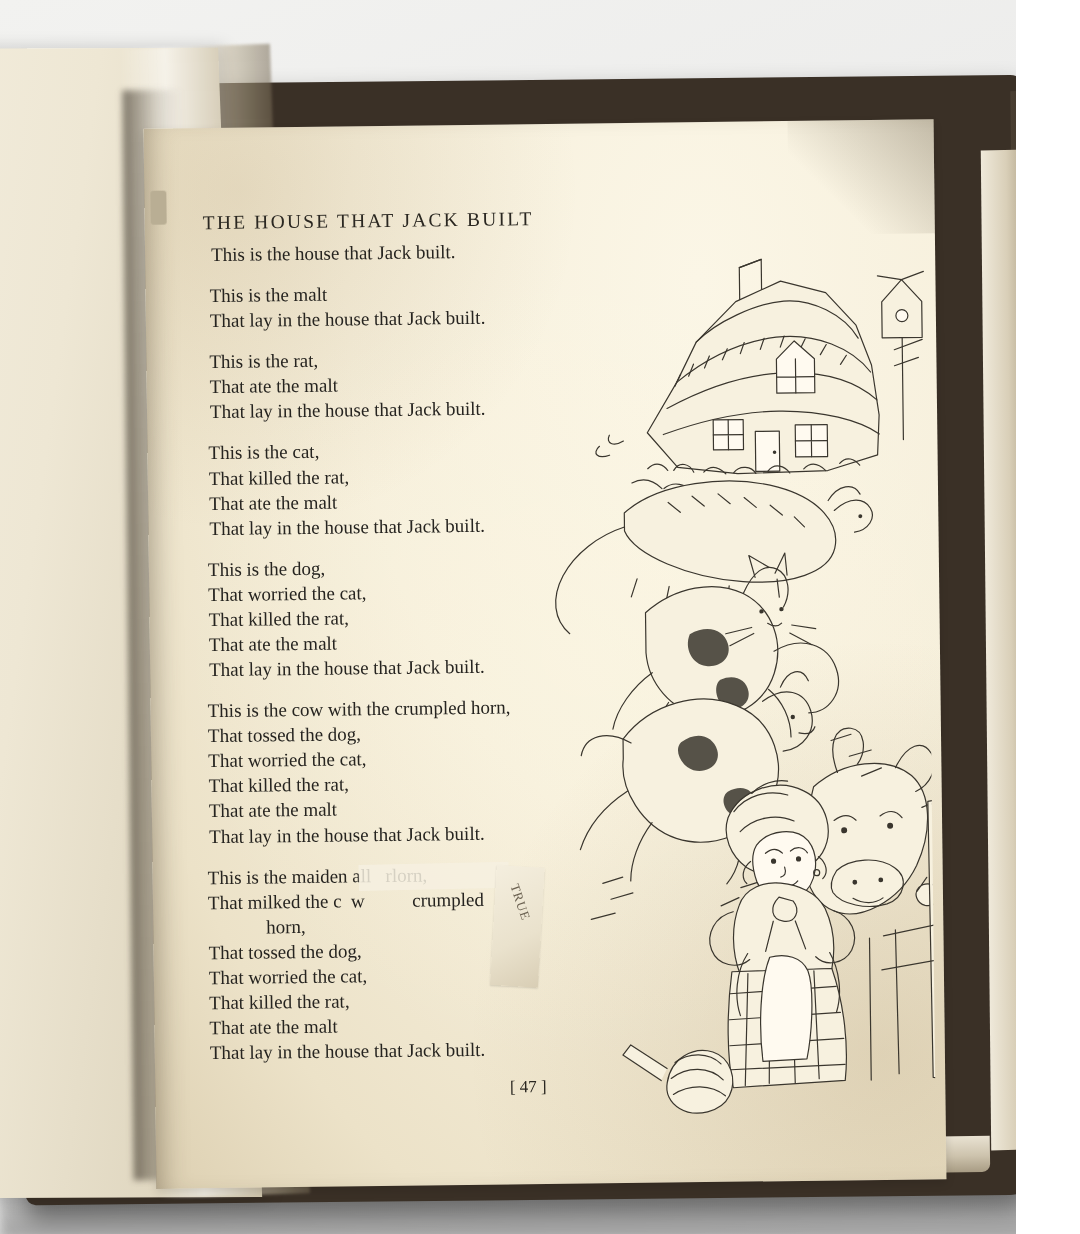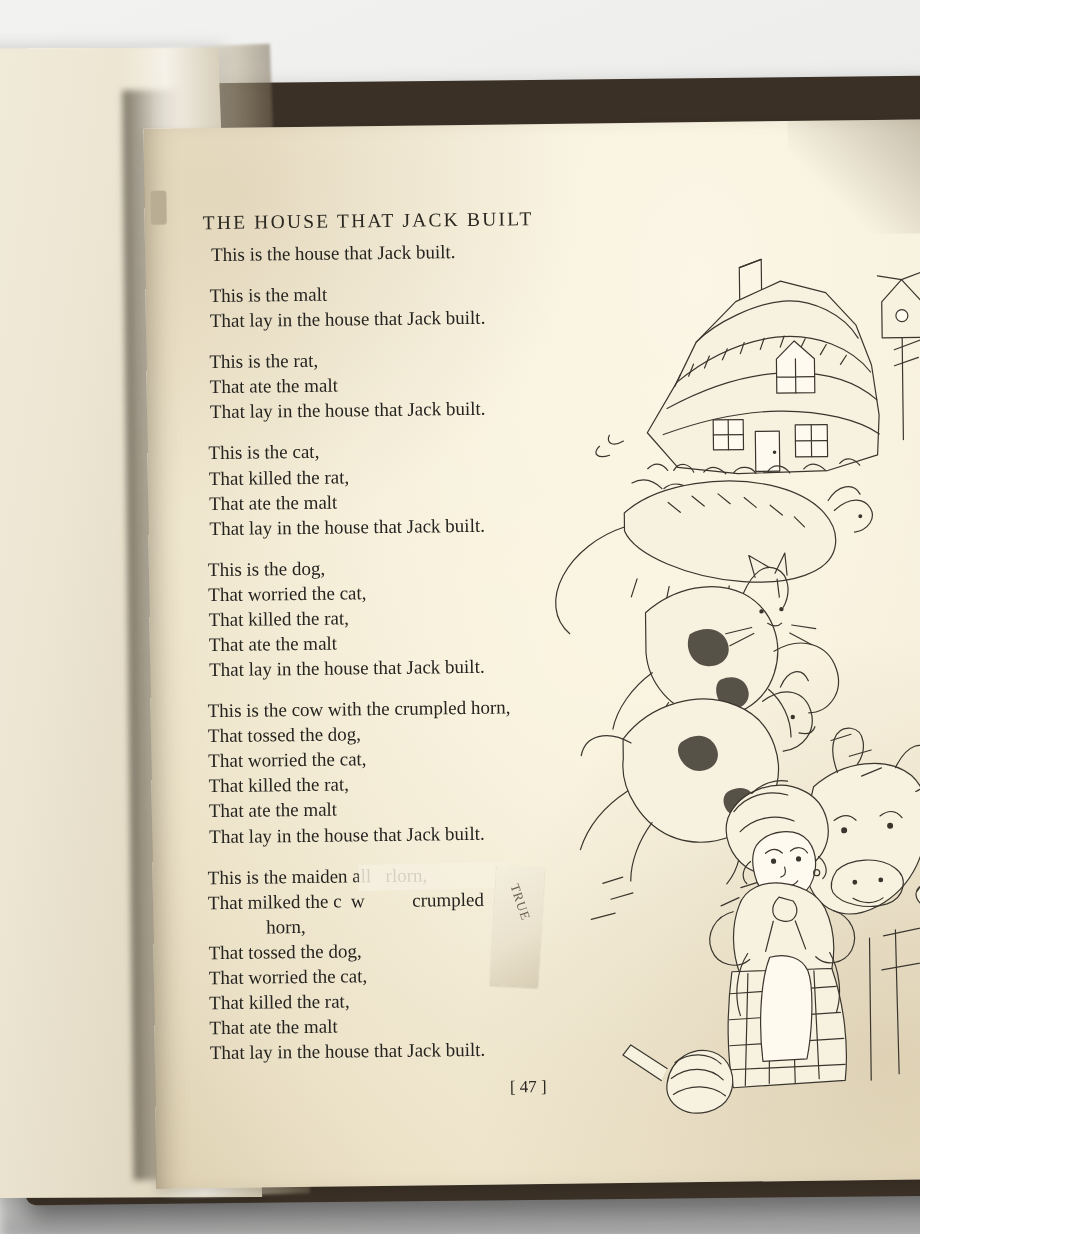--- a/index.html
+++ b/index.html
@@ -10,21 +10,21 @@
   body {
     width: 1080px;
     height: 1234px;
     overflow: hidden;
     font-family: "Liberation Serif", serif;
   }
 
   
   #scene {
     position: relative;
-    width: 920px;
+    width: 1016px;
     height: 1234px;
     background: linear-gradient(160deg, #f2f2f0 0%, #ececeb 35%, #e6e6e5 70%, #dedede 100%);
     overflow: hidden;
   }
 
   
   .table-shadow {
     position: absolute;
     left: 0; top: 1130px;
     width: 1080px; height: 110px;

